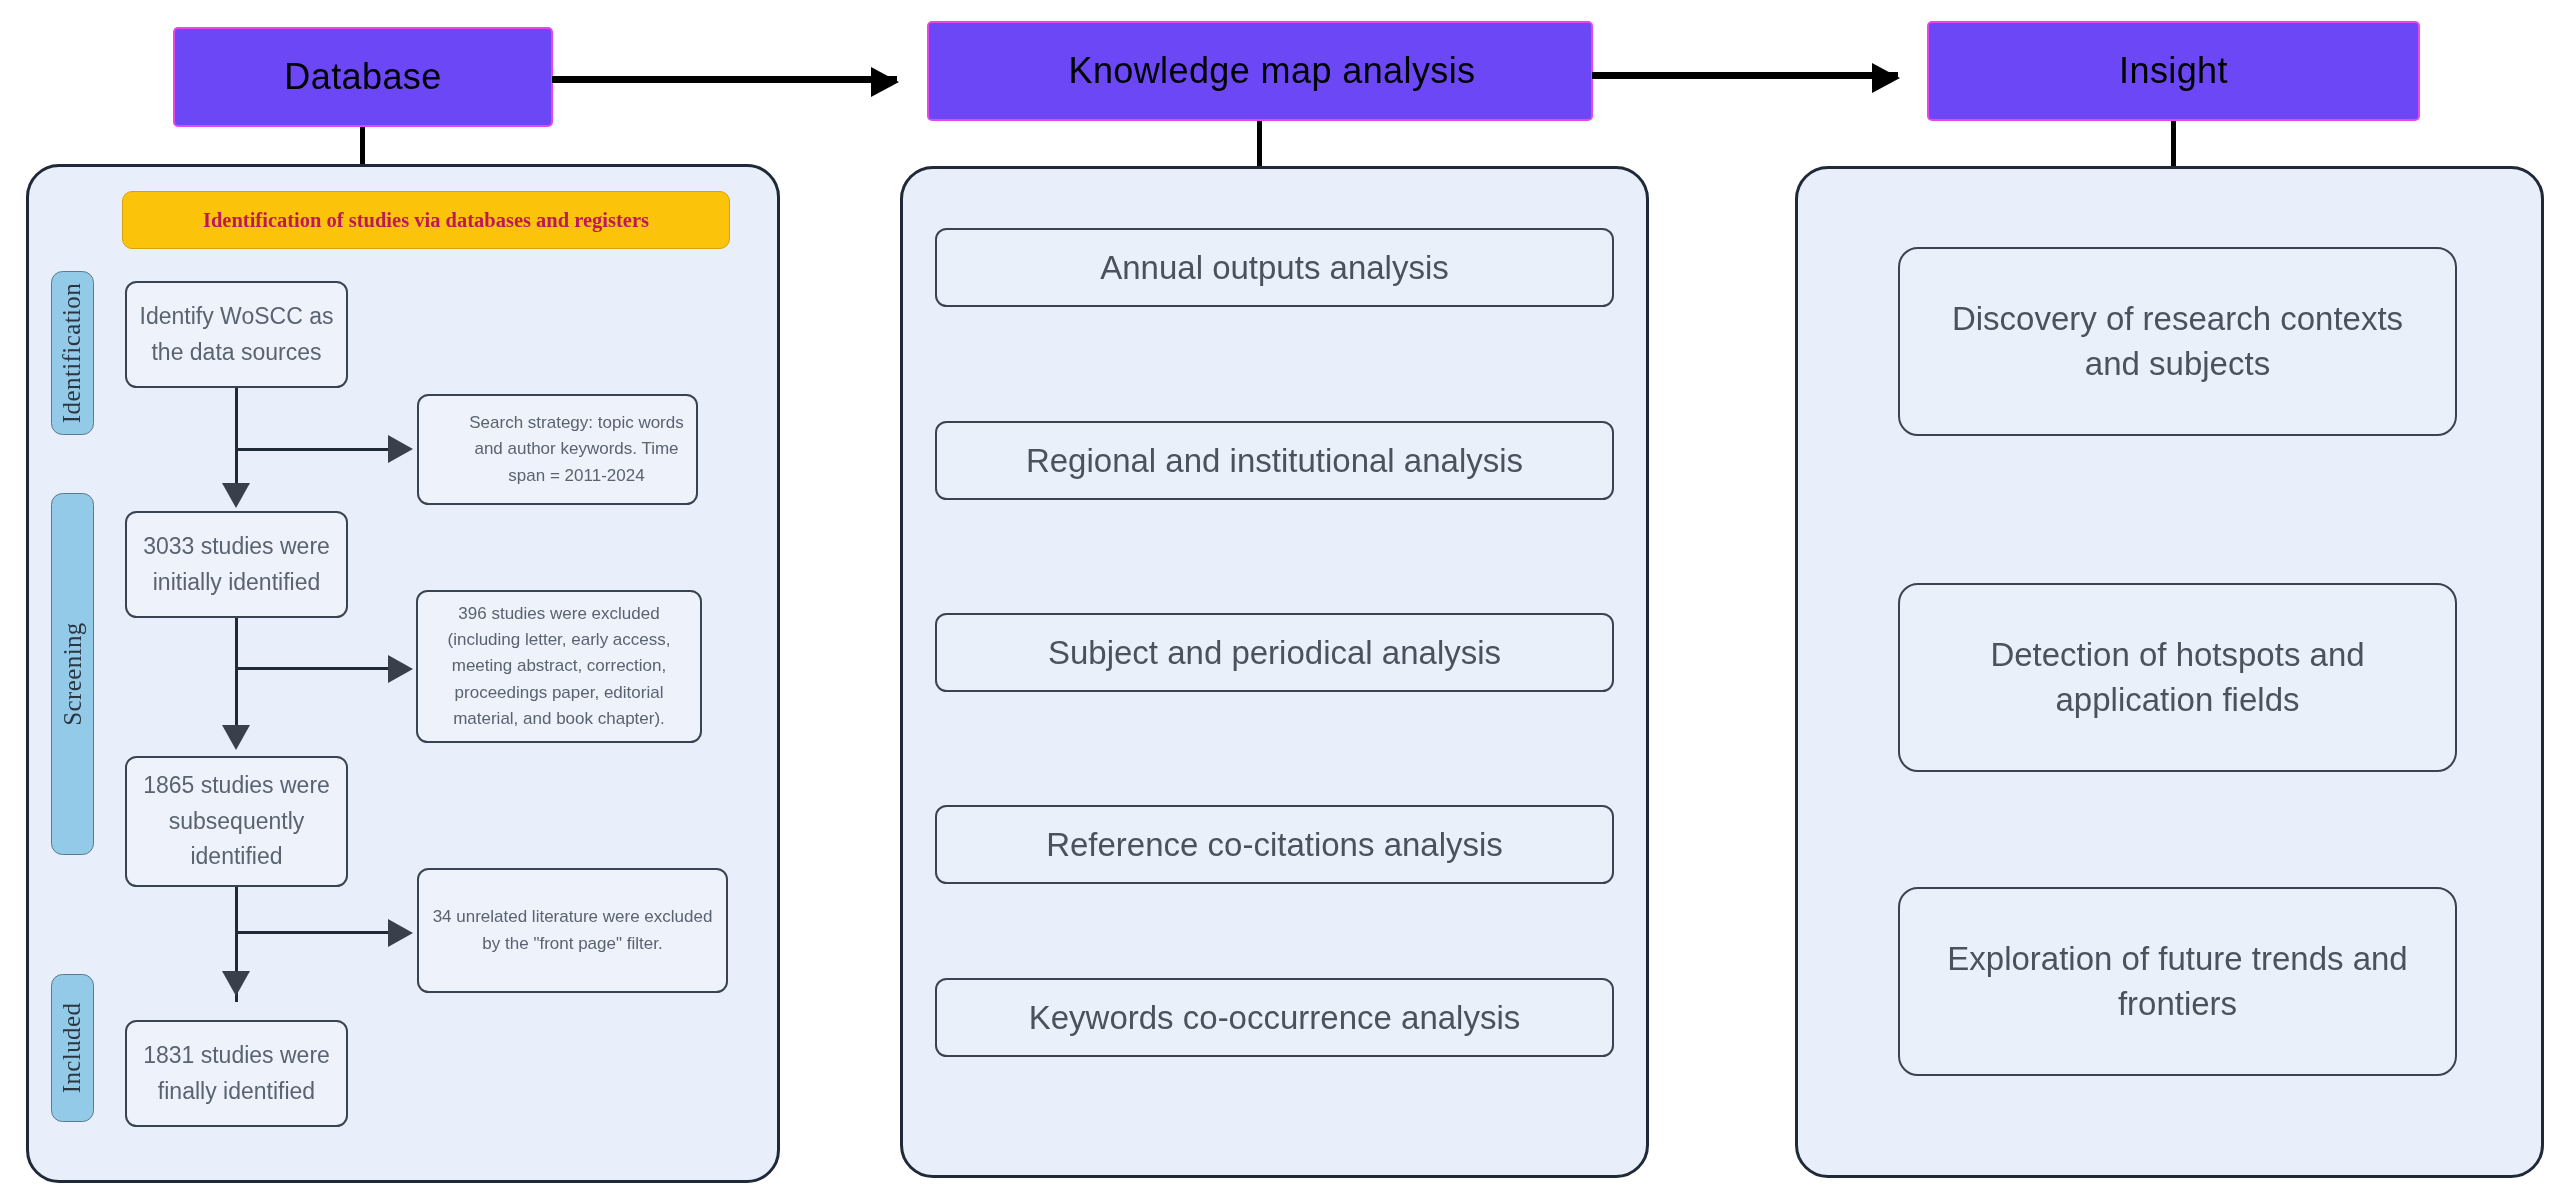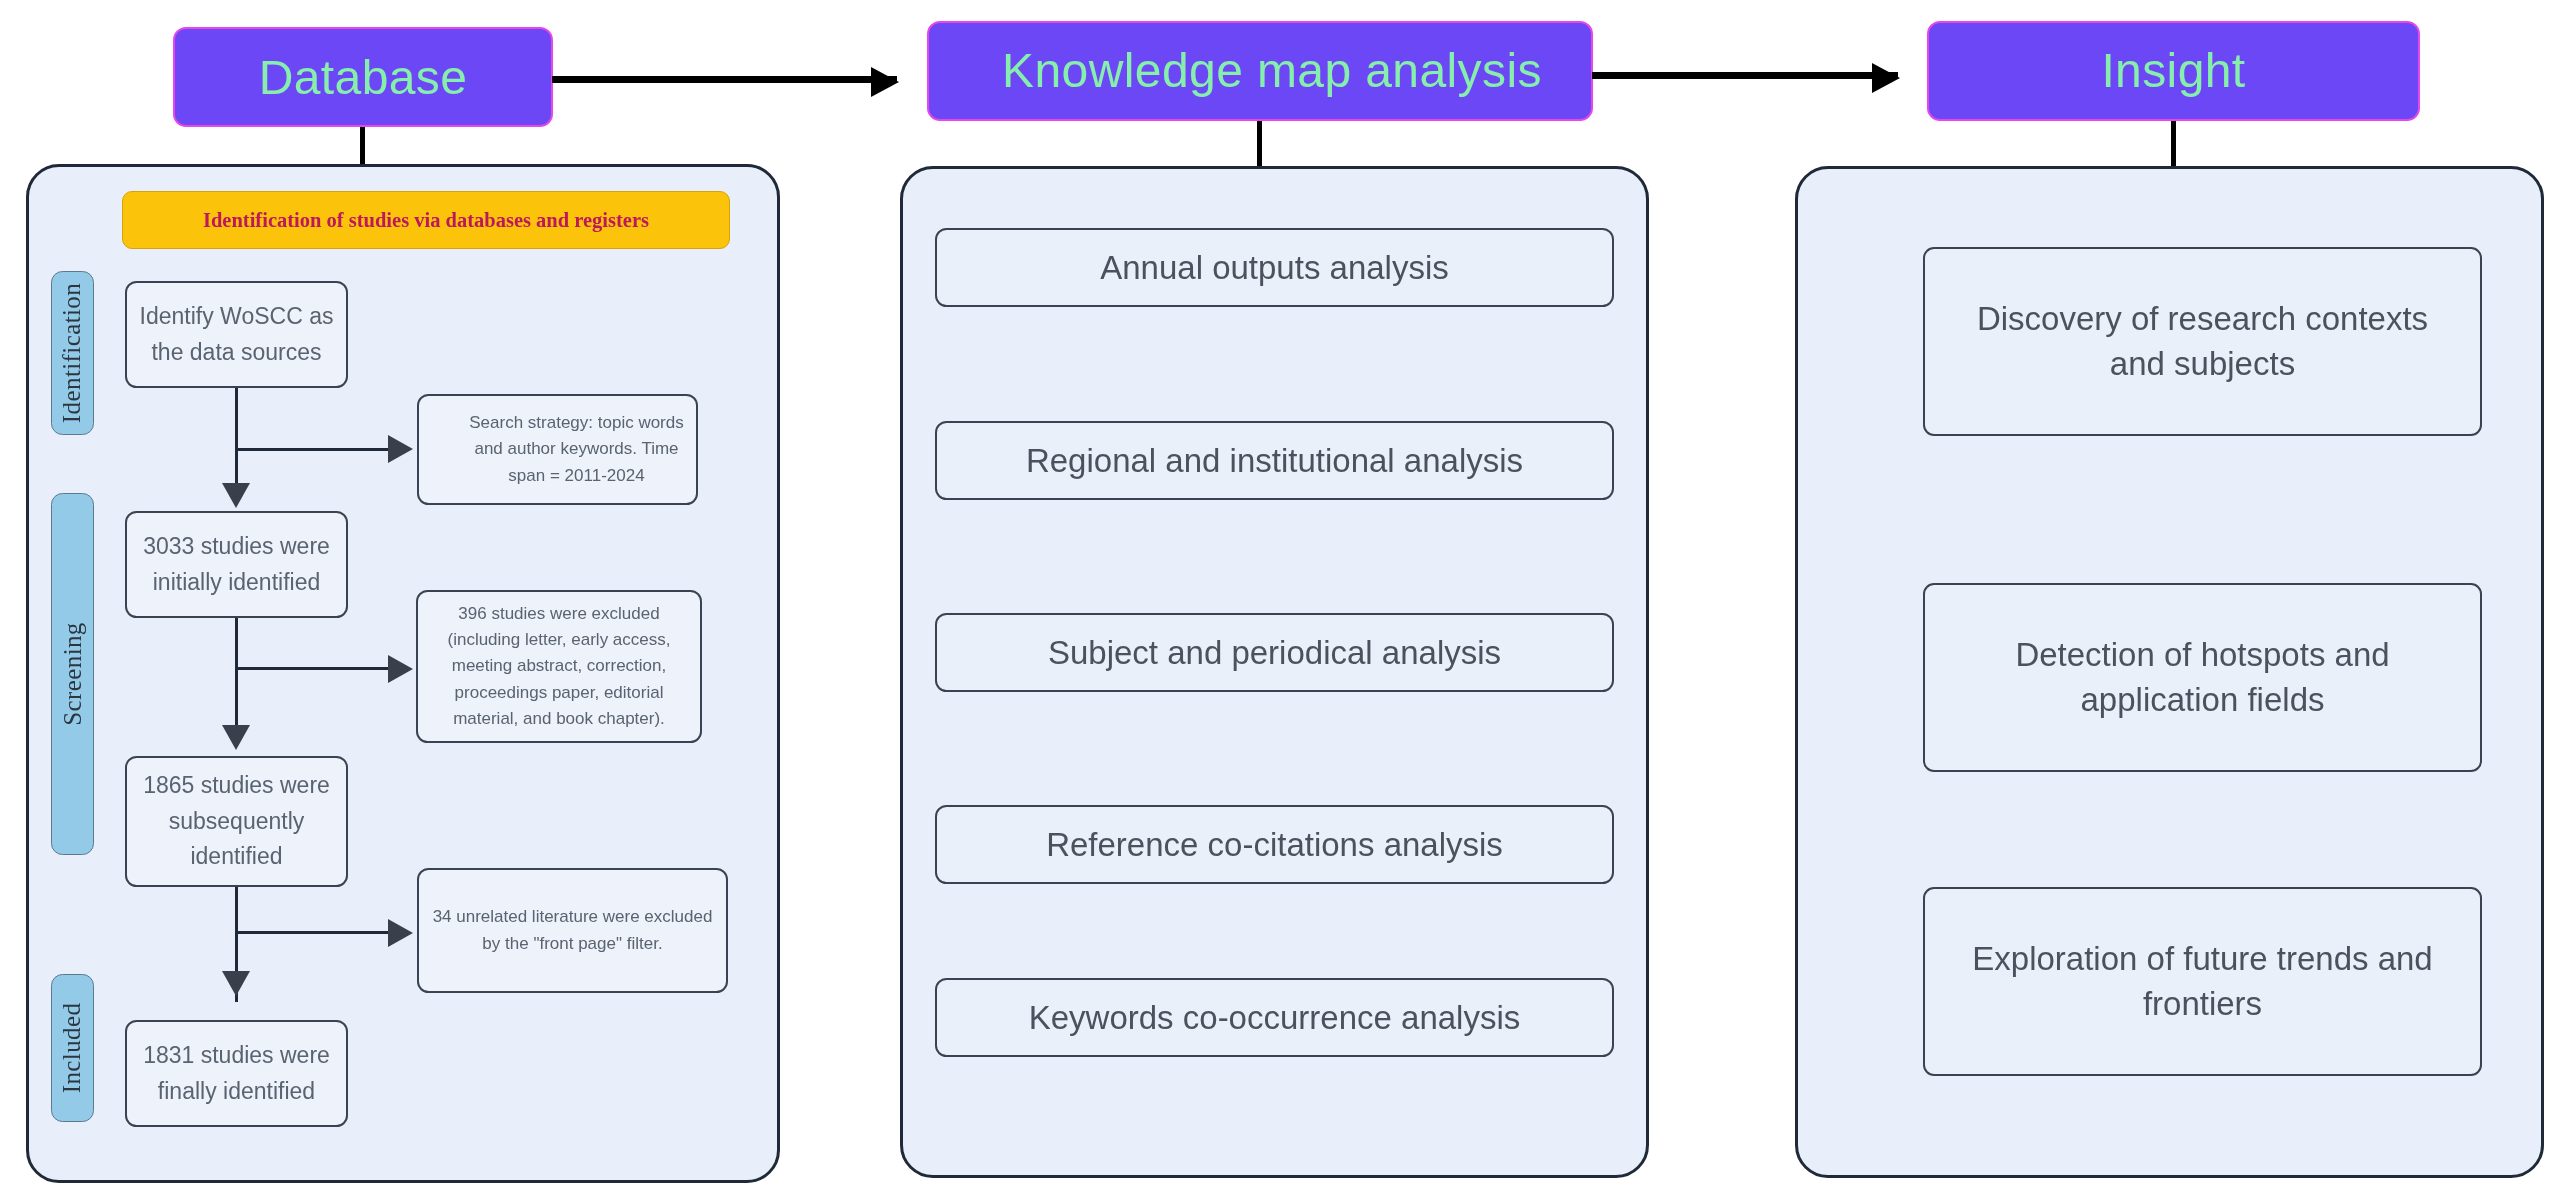--- a/index.html
+++ b/index.html
@@ -20,26 +20,26 @@
     left: 0; top: 0;
     width: 2576px;
     height: 1201px;
   }
 
   
   .header-box {
     position: absolute;
     background: #6C47F5;
     border: 2.5px solid #E846E8;
-    border-radius: 13px;
-    display: flex;
-    align-items: center;
-    justify-content: center;
-    color: #86efac;
-    font-size: 48px;
+    border-radius: 5px;
+    display: flex;
+    align-items: center;
+    justify-content: center;
+    color: #000000;
+    font-size: 36px;
     font-weight: 400;
     letter-spacing: 0.4px;
     box-sizing: border-box;
   }
   #hdr-database        { left: 173px;  top: 27px; width: 380px;  height: 100px; }
   #hdr-knowledge       { left: 927px; top: 20.5px; width: 666px;  height: 100px; padding-left: 24px; }
   #hdr-insight         { left: 1927px; top: 20.5px; width: 493px;  height: 100px; }
 
   
   .h-arrow {
@@ -221,31 +221,30 @@
   #an-3 { top: 805px;  height: 79px; }
   #an-4 { top: 978px; height: 79px; }
 
   
   .insight-box {
     position: absolute;
     left: 1898px;
     width: 559px;
     background: #EAF0FA;
     border: 2.5px solid #3A4352;
-    border-radius: 11px;
+    border-radius: 20px;
     box-sizing: border-box;
     display: flex;
     align-items: center;
     justify-content: center;
     text-align: center;
     font-size: 33px;
     line-height: 1.35;
     color: #4A525E;
     padding: 6.6px 20px;
-    margin-left: 25px;
   }
   #ins-0 { top: 247px; height: 189px; }
   #ins-1 { top: 583px; height: 189px; }
   #ins-2 { top: 887px; height: 189px; }
 </style>
 </head>
 <body>
 
 <div id="stage">
 

